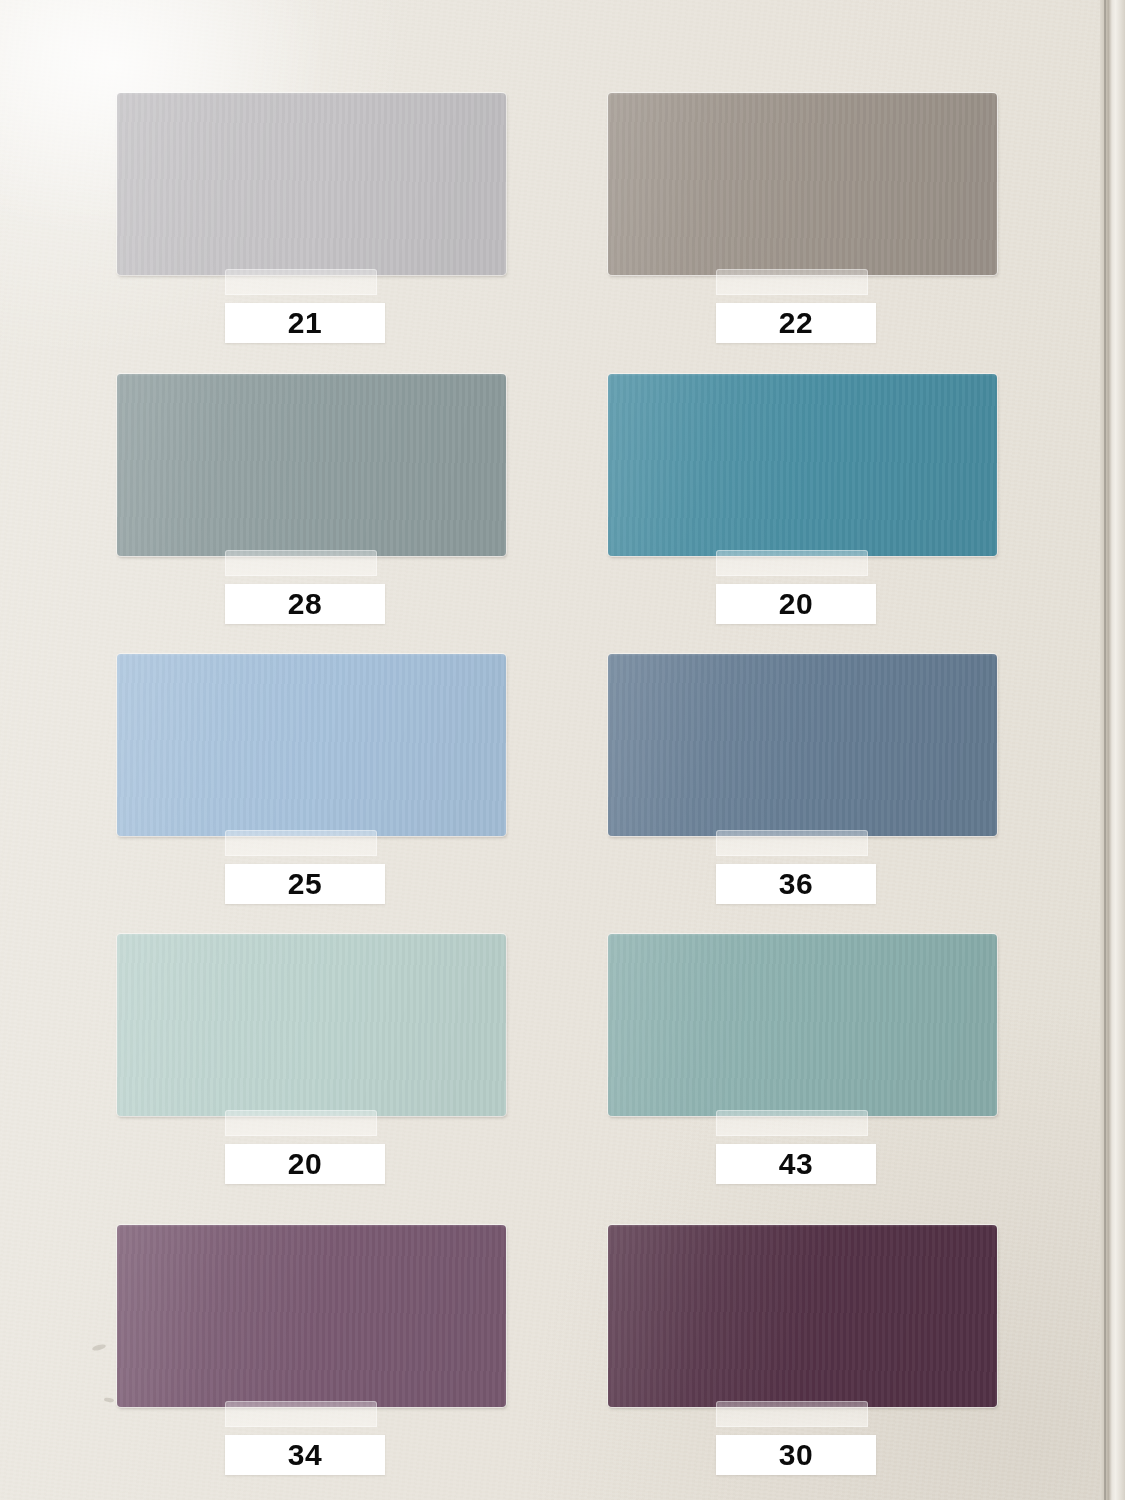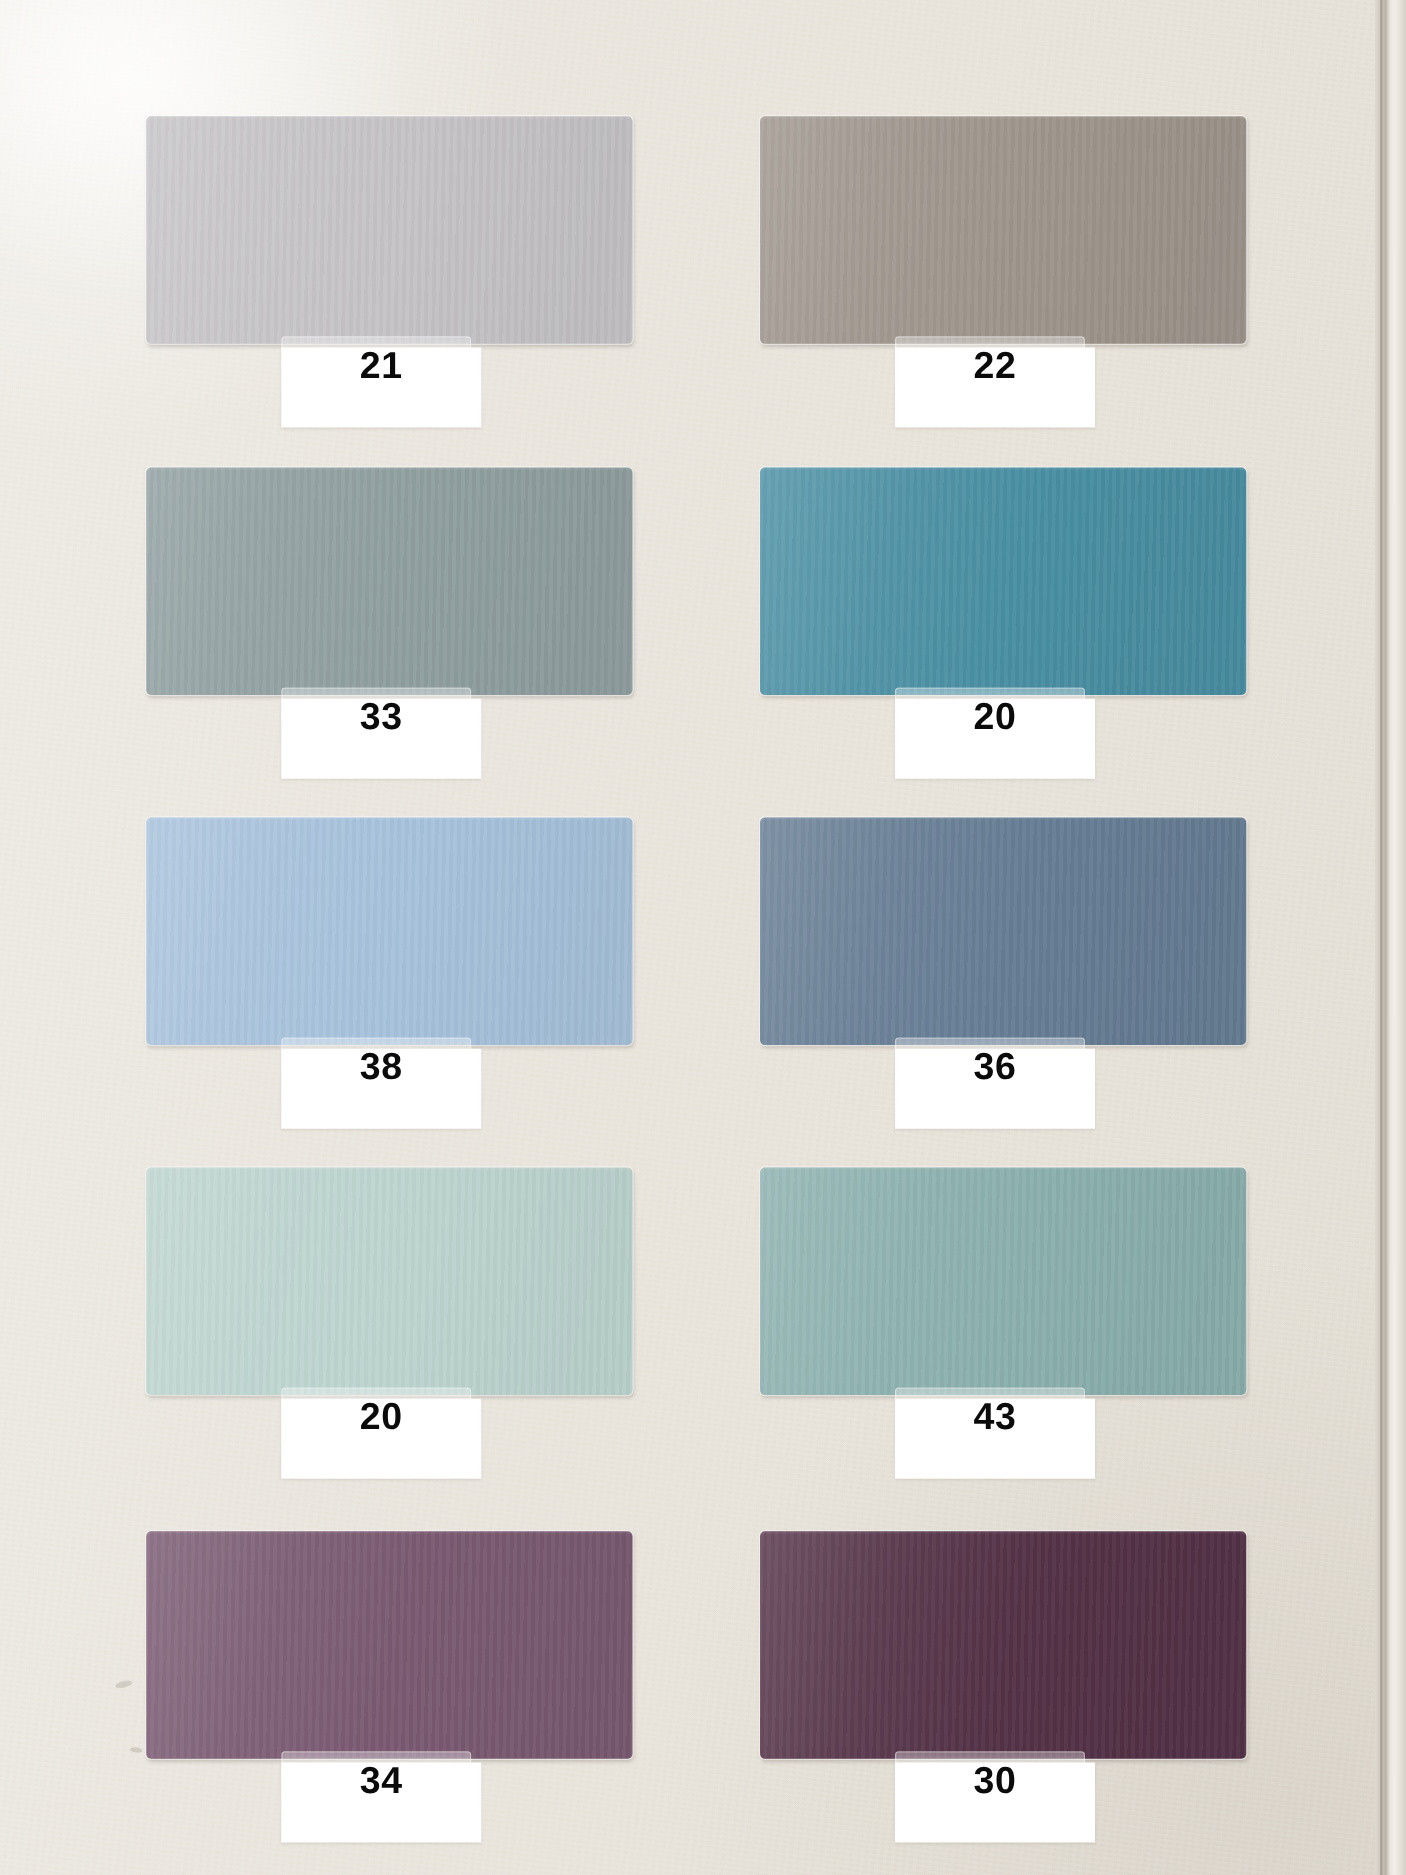--- a/index.html
+++ b/index.html
@@ -100,25 +100,26 @@
     left: 108px;
     top: 176px;
     border-radius: 3px 3px 0 0;
     background: linear-gradient(180deg, rgba(255,255,255,0.30) 0%, rgba(250,248,244,0.62) 100%);
     box-shadow: inset 0 0 0 1px rgba(255,255,255,0.40);
   }
 
   .label {
     position: absolute;
     left: 108px;
-    top: 185px;
+    top: 210px;
     width: 160px;
-    height: 64px;
+    height: 40px;
     background: #ffffff;
     display: flex;
+    align-items: center;
     justify-content: center;
     box-shadow: 0 1px 2px rgba(110,104,95,0.16);
   }
   .label span {
     font-family: "Liberation Sans", sans-serif;
     font-weight: bold;
     font-size: 30px;
     line-height: 1;
     color: #0b0b0b;
     letter-spacing: 0.5px;
@@ -162,39 +163,39 @@
         <div class="label">
           <span>22</span>
         </div>
       </div>
       <div class="cell" style="left: 117px; top: 374px; width: 389px;">
         <div class="chip" style="background: rgb(144, 159, 160);">
           <div class="chip-sheen"></div>
         </div>
         <div class="tab"></div>
         <div class="label">
-          <span>33</span>
+          <span>28</span>
         </div>
       </div>
       <div class="cell" style="left: 608px; top: 374px; width: 389px;">
         <div class="chip" style="background: rgb(74, 143, 163);">
           <div class="chip-sheen"></div>
         </div>
         <div class="tab"></div>
         <div class="label">
           <span>20</span>
         </div>
       </div>
       <div class="cell" style="left: 117px; top: 654px; width: 389px;">
         <div class="chip" style="background: rgb(167, 194, 220);">
           <div class="chip-sheen"></div>
         </div>
         <div class="tab"></div>
         <div class="label">
-          <span>38</span>
+          <span>25</span>
         </div>
       </div>
       <div class="cell" style="left: 608px; top: 654px; width: 389px;">
         <div class="chip" style="background: rgb(102, 125, 148);">
           <div class="chip-sheen"></div>
         </div>
         <div class="tab"></div>
         <div class="label">
           <span>36</span>
         </div>

